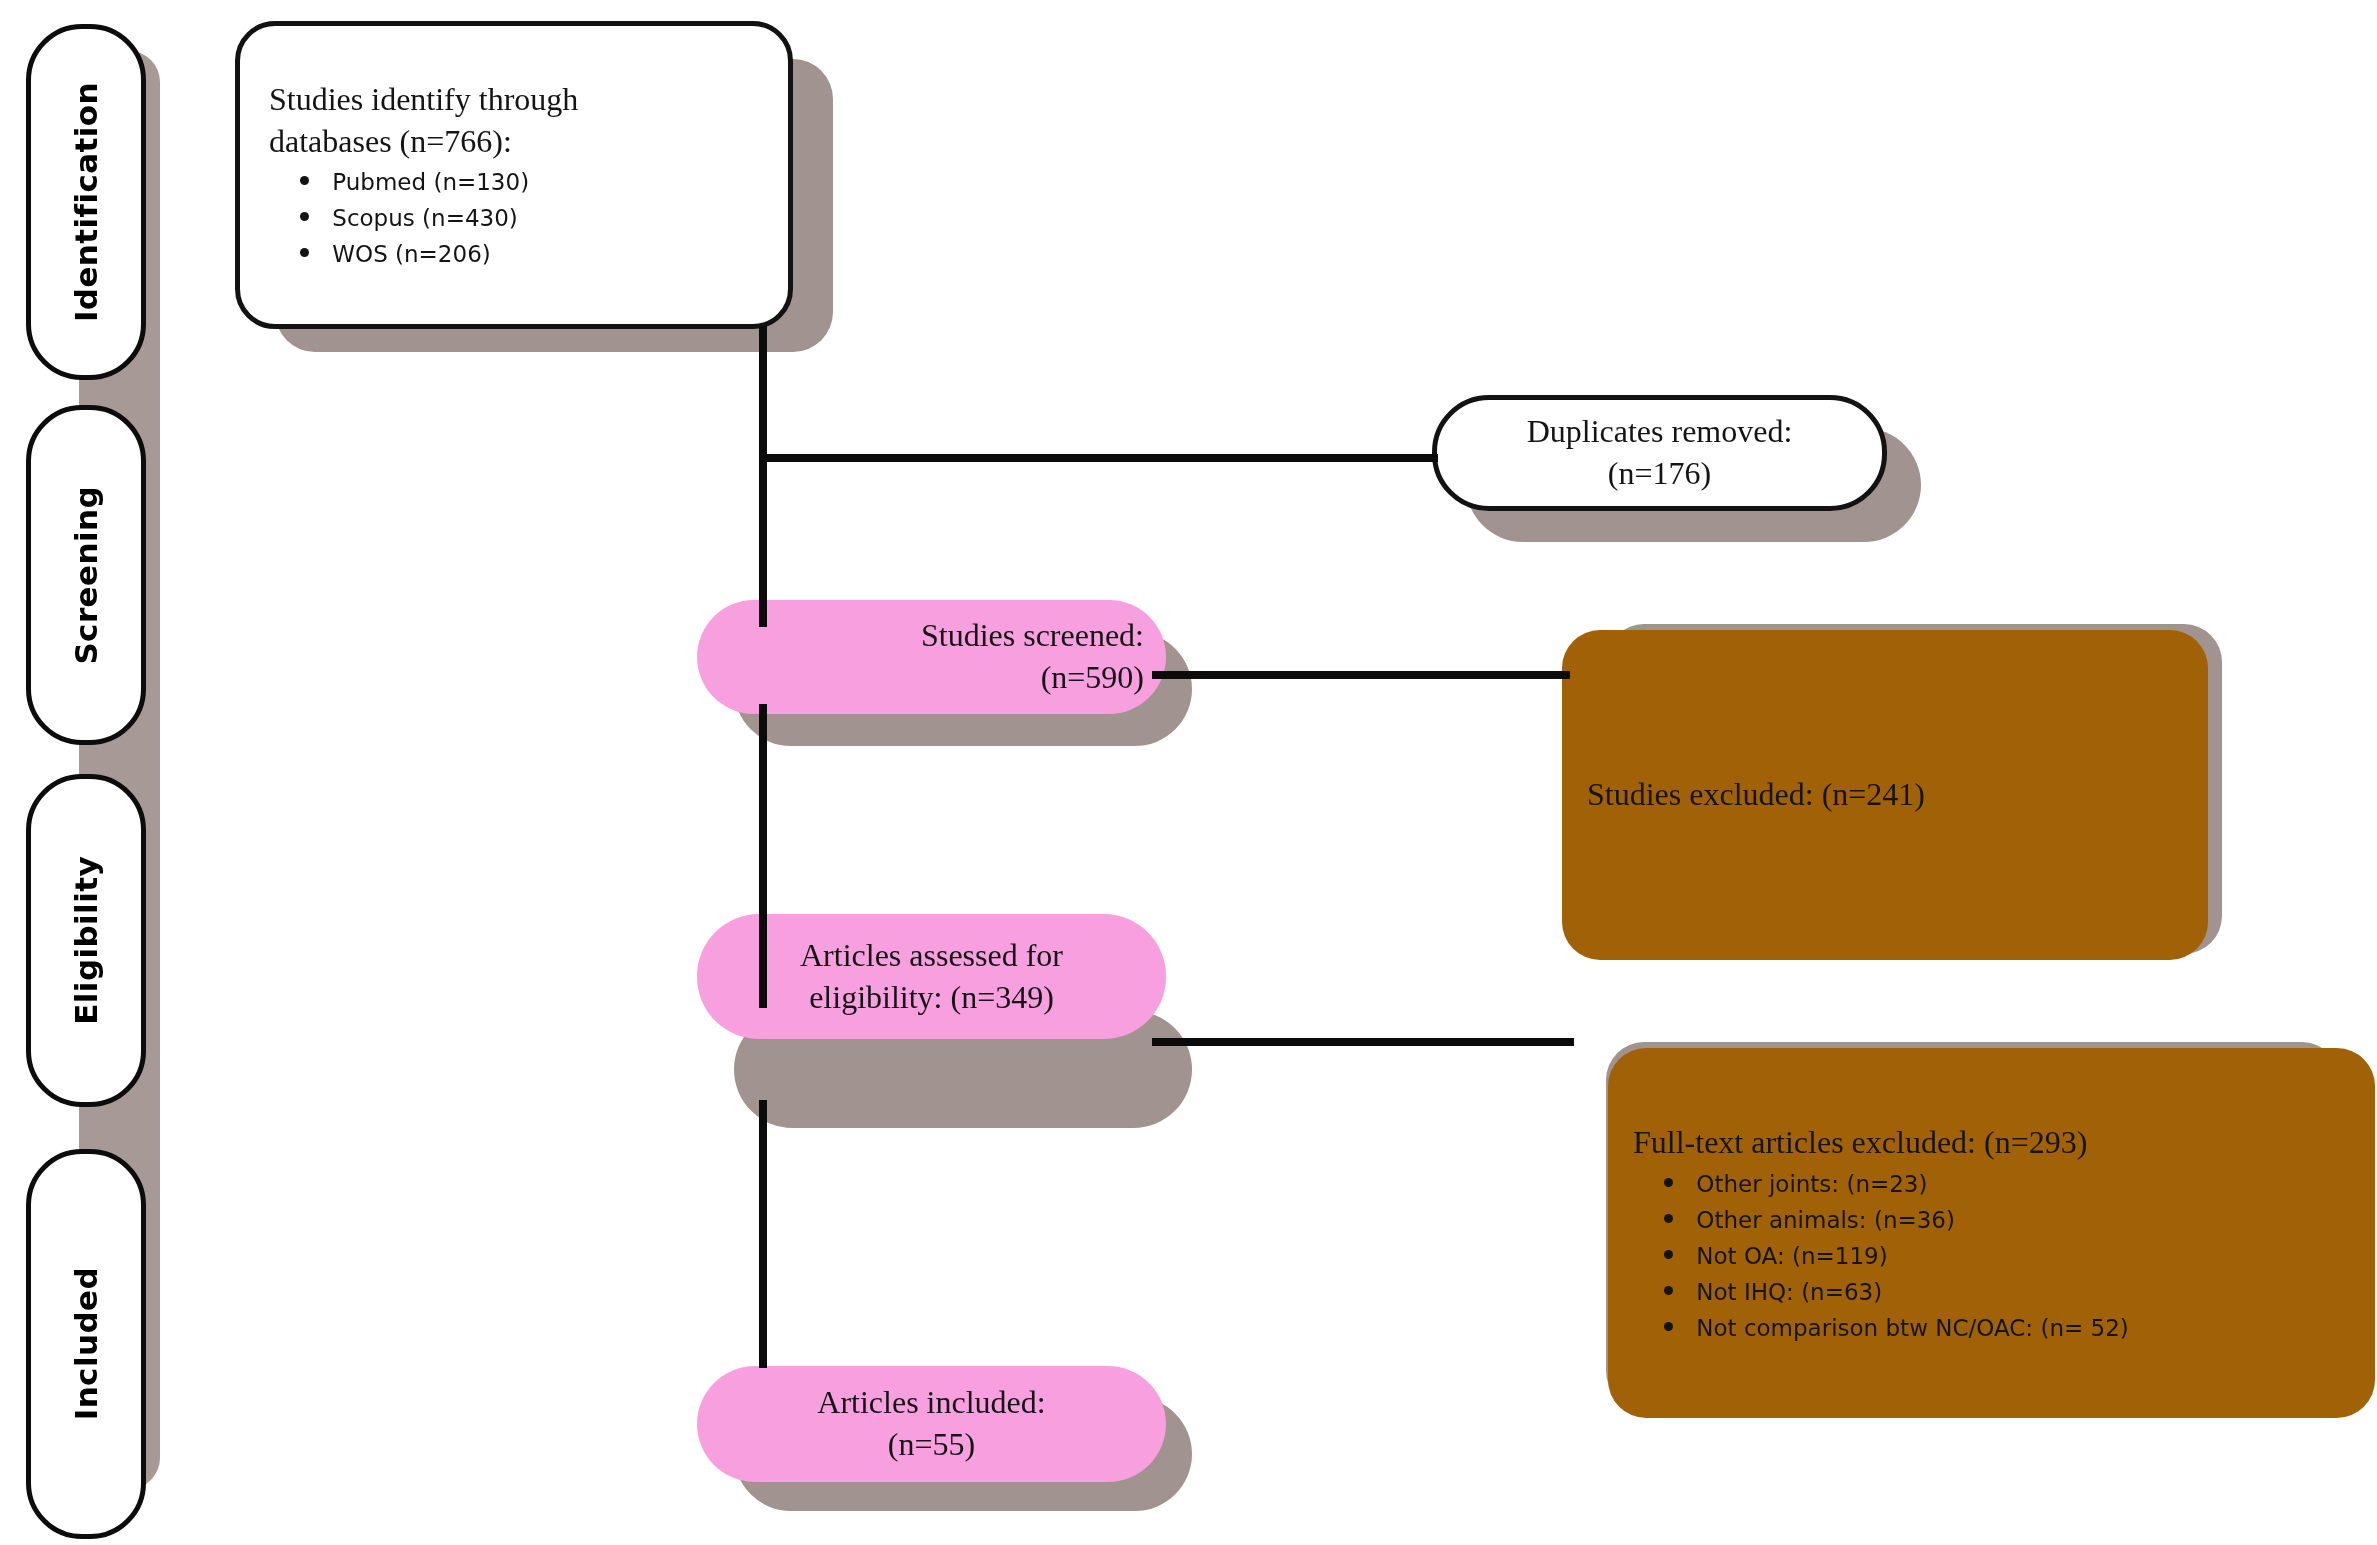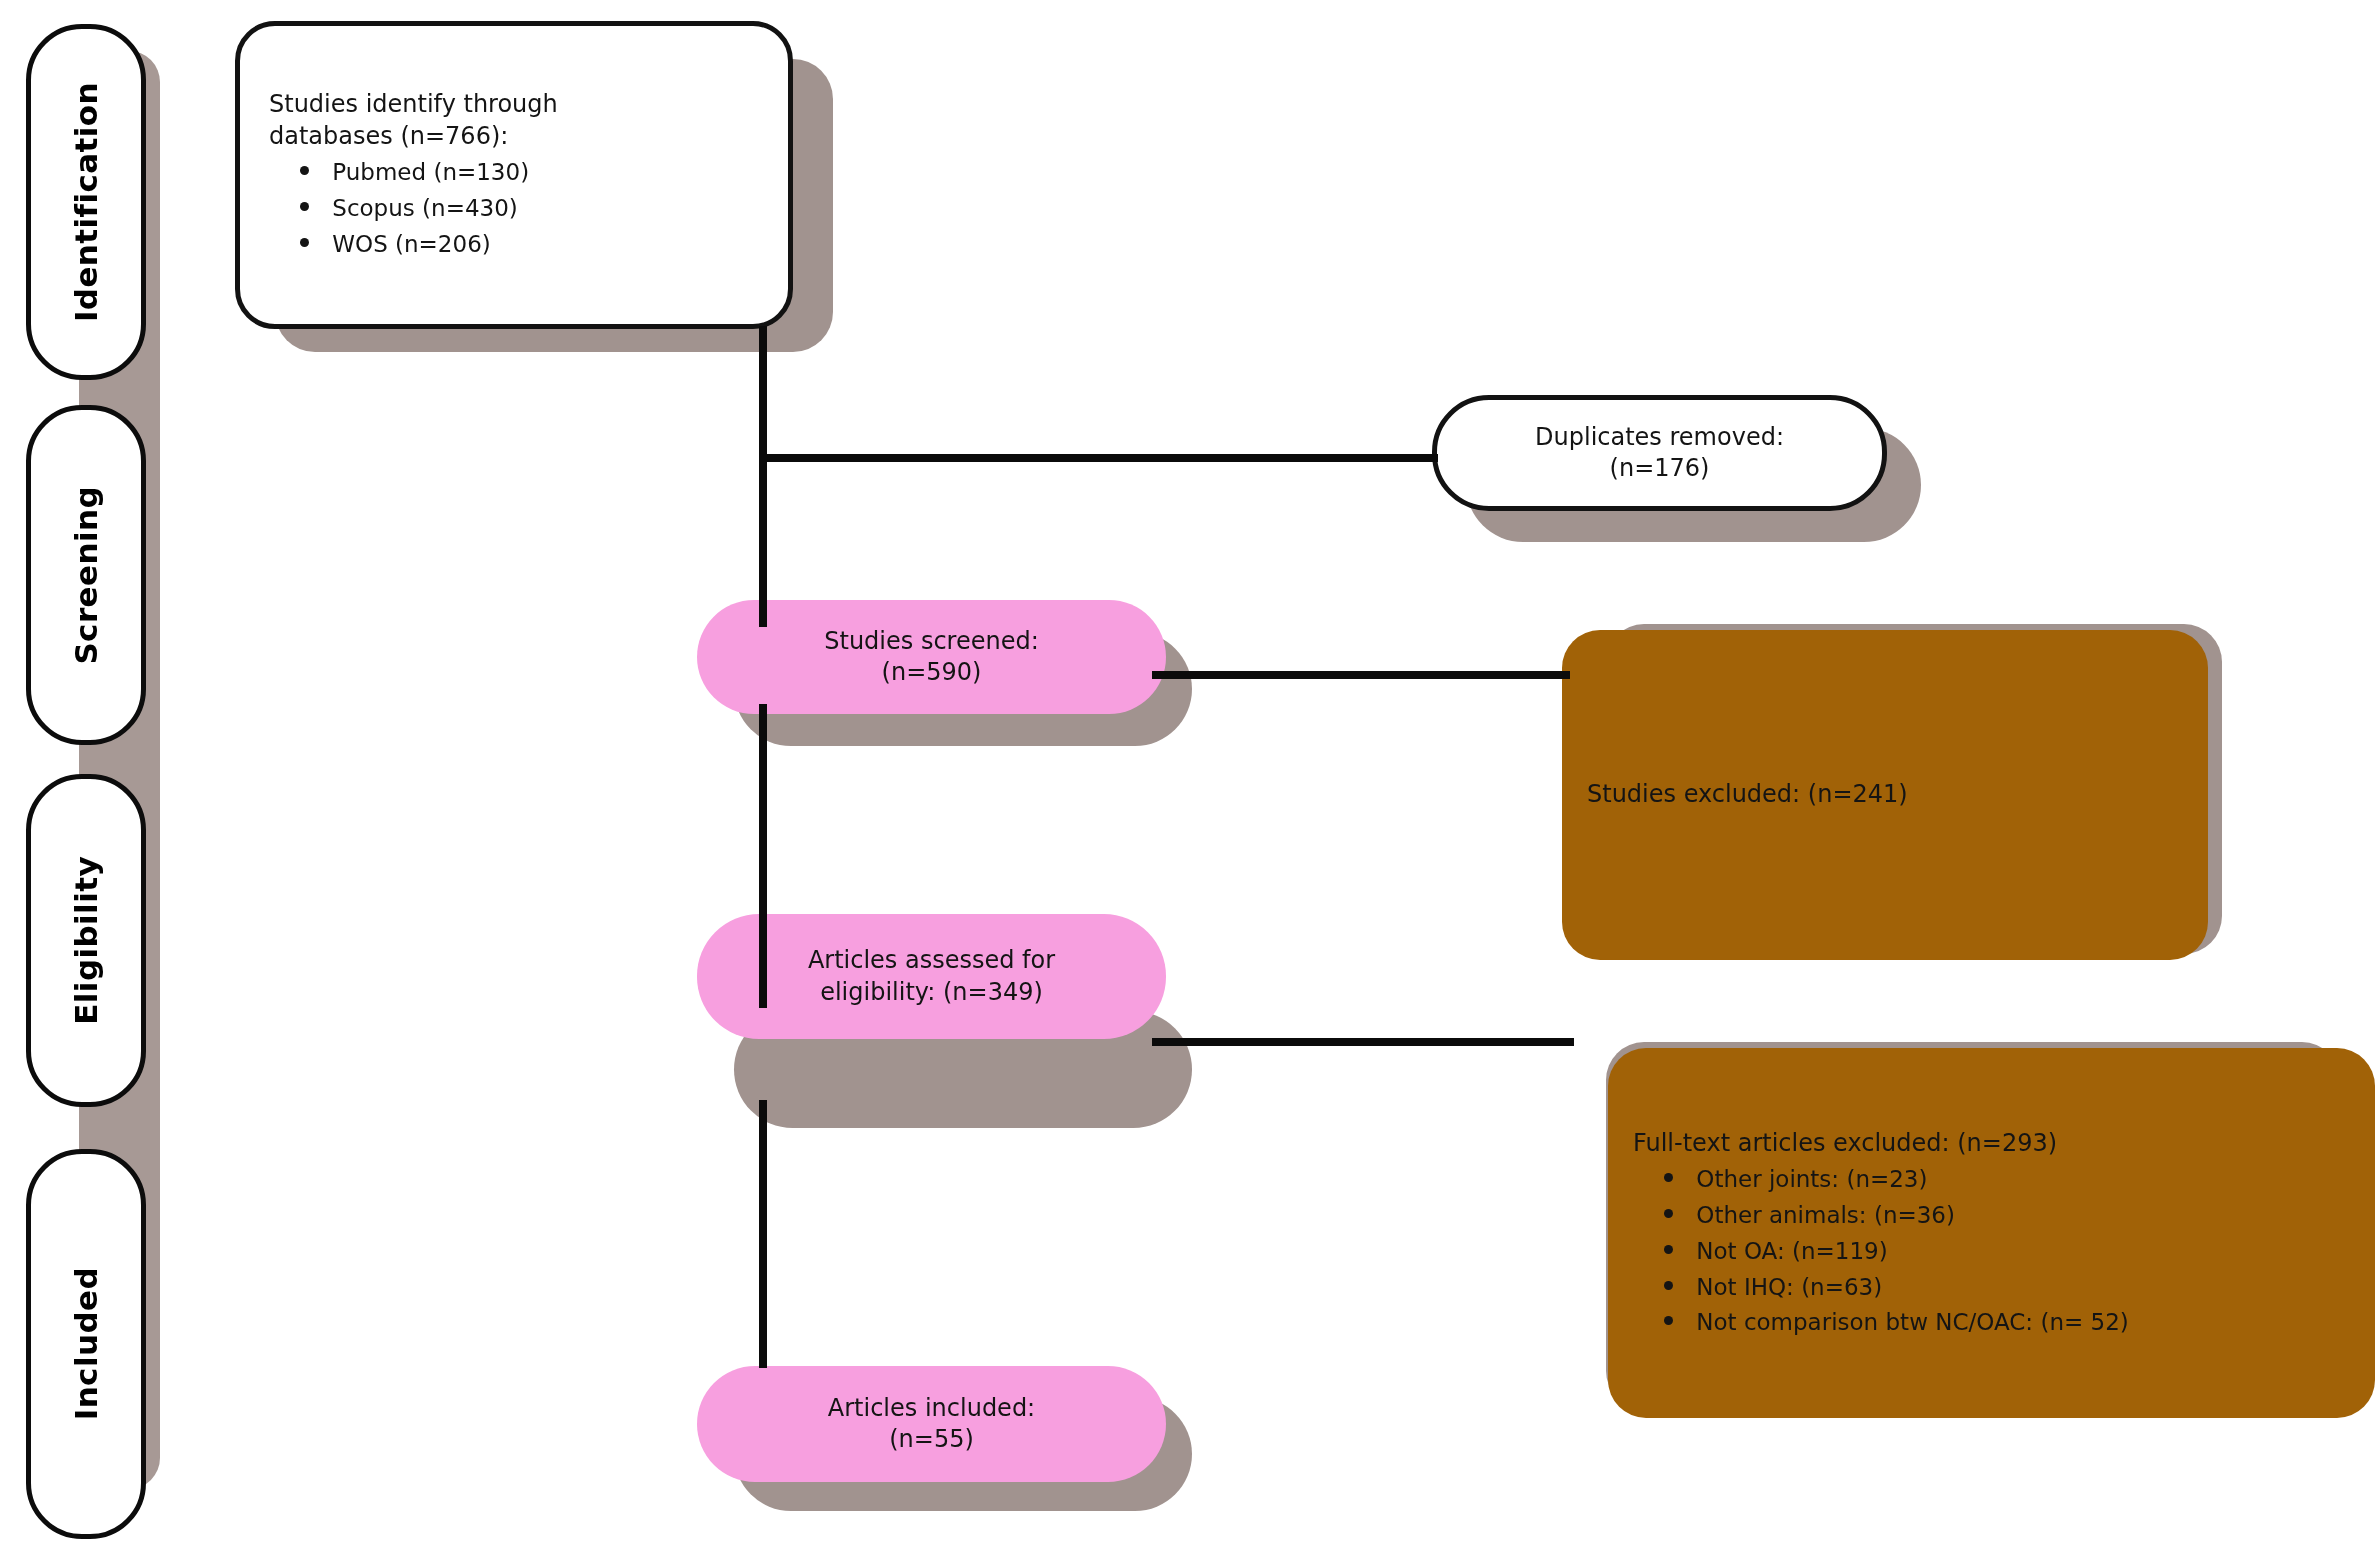--- a/index.html
+++ b/index.html
@@ -73,23 +73,24 @@
 
   .node.white {
     background: #ffffff;
     border: 5.1px solid #121212;
   }
   .node.pink   { background: #f79fdf; }
   .node.green  { background: #a16207; margin-top: 39px; }
 
   .node p {
     margin: 0;
-    font-size: 24px;
+    font-size: 32px;
     line-height: 1.30;
     color: #141414;
+    font-family: Liberation Serif, serif;
   }
   .node p.center { text-align: center; }
   .node ul {
     margin: 0;
     padding: 0 0 0 56px;
     list-style: disc;
   }
   .node ul li {
     font-size: 23px;
     line-height: 1.30;
@@ -150,21 +151,21 @@
     </ul>
   </div>
 
   <div class="node-shadow" style="left:1466px; top:428px; width:455px; height:114px; border-radius:57px;"></div>
   <div class="node white" style="left:1432px; top:395px; width:455px; height:116px; border-radius:57px; padding:0 26.4px;">
     <p class="center">Duplicates removed:</p>
     <p class="center">(n=176)</p>
   </div>
 
   <div class="node-shadow" style="left:734px; top:632px; width:458px; height:114px; border-radius:57px;"></div>
-  <div class="node pink" style="left:697px; top:600px; width:469px; height:114px; border-radius:57px; padding:0 22px;">
+  <div class="node pink" style="left:697px; top:600px; width:469px; height:114px; border-radius:57px; padding:0 22px;align-items:flex-end;">
     <p class="center">Studies screened:</p>
     <p class="center">(n=590)</p>
   </div>
 
   <div class="node-shadow" style="left:1606px; top:624px; width:616px; height:330px; border-radius:38px;"></div>
   <div class="node green" style="left:1562px; top:591px; width:646px; height:330px; border-radius:38px; padding:17.6px 25px;">
     <p>Studies excluded: (n=241)</p>
   </div>
 
   <div class="node-shadow" style="left:734px; top:1011px; width:458px; height:117px; border-radius:59px;"></div>

